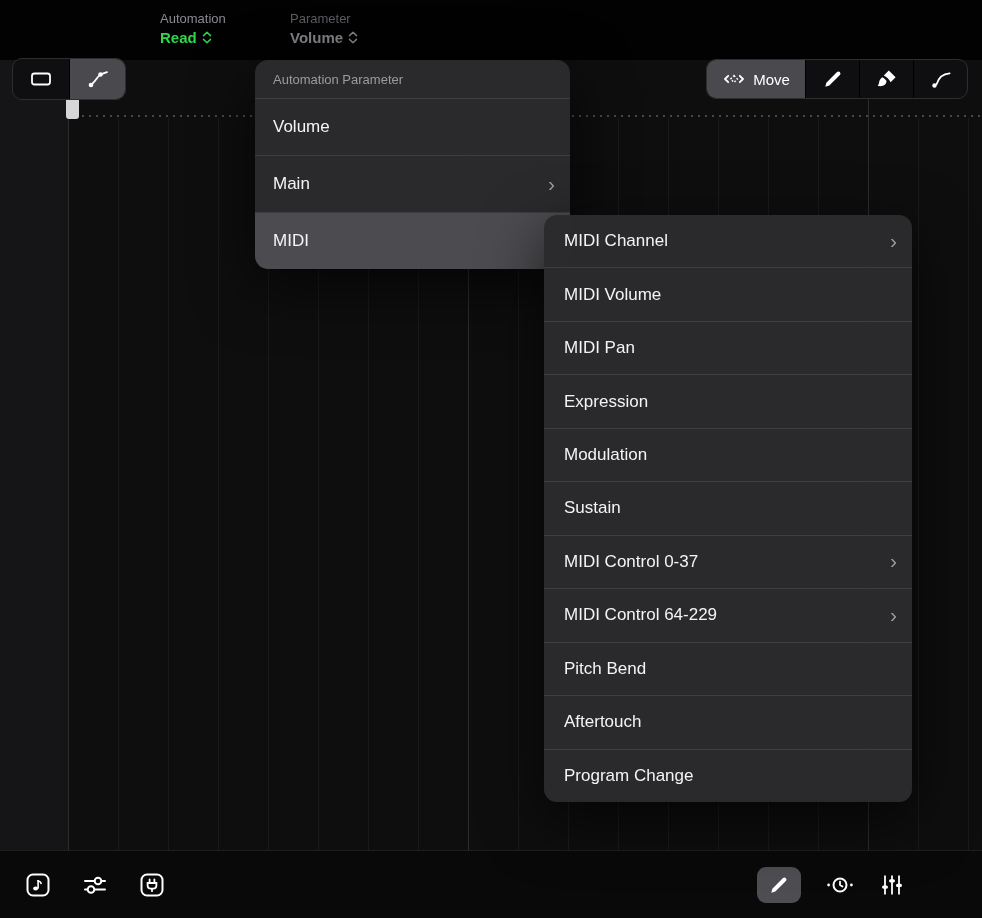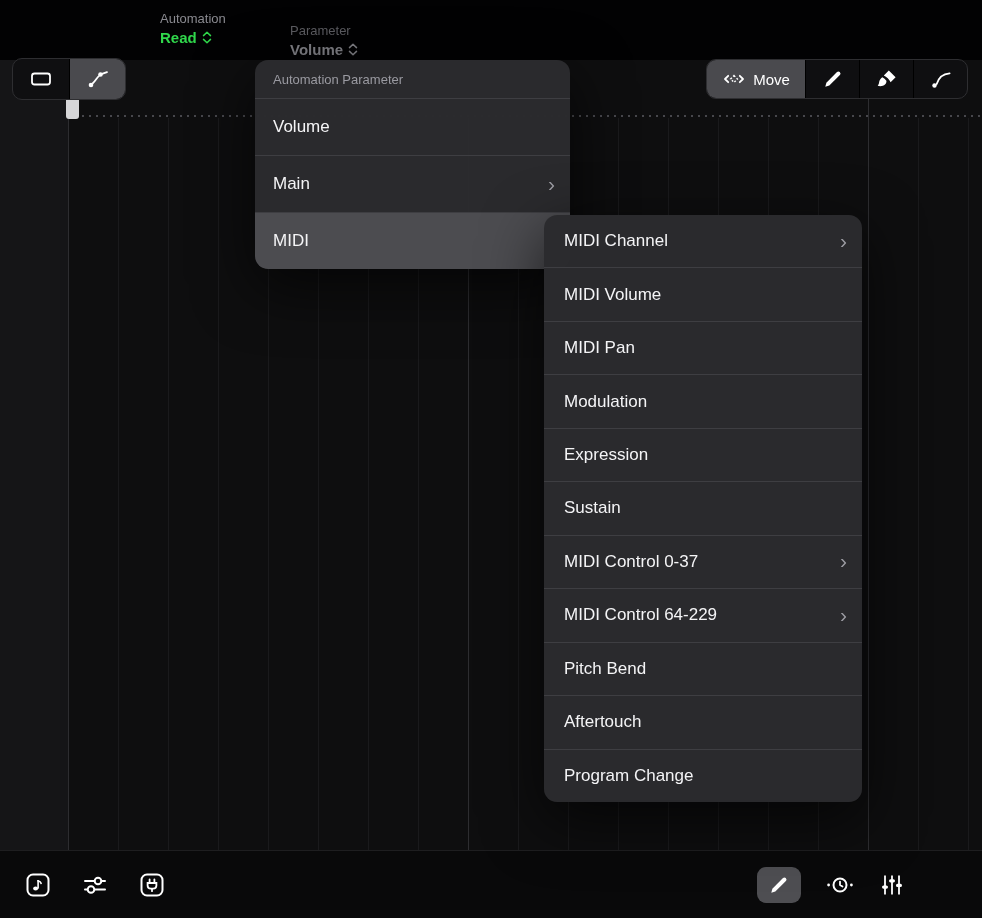--- a/index.html
+++ b/index.html
@@ -18,21 +18,21 @@
   .grp-right .seg{height:38px;width:54px;}
   .grp-right .seg.move{width:98px;}
   .seg .seg-label{font-size:15px;color:#fff;}
 
   .param-block{position:absolute;top:11px;display:flex;flex-direction:column;gap:3px;cursor:pointer;}
   .param-label{font-size:13px;color:#8a8a90;}
   .param-value{font-size:15px;display:flex;align-items:center;gap:5px;font-weight:700;}
   .param-automation{left:160px;}
   .param-automation .param-value{color:#30d74b;}
   .param-parameter{left:290px;}
-  .param-parameter .param-label{color:#5c5c61;margin-top:12px;}
+  .param-parameter .param-label{color:#5c5c61;}
   .param-parameter .param-value{color:#808086;}
 
   
   .canvas{position:absolute;left:0;top:60px;width:982px;height:790px;background:#0e0e0f;}
   .left-strip{position:absolute;left:0;top:0;width:68px;height:100%;background:#151517;border-right:1px solid #323235;}
   .ruler{position:absolute;left:0;top:0;width:100%;height:58px;}
   .bar-number{position:absolute;top:5px;font-size:13px;color:#8b8b90;}
   .bar-number.n1{left:73px;}
   .bar-number.n3{left:872px;}
   .dotrow{position:absolute;left:68px;right:0;top:55px;height:2px;
@@ -48,21 +48,21 @@
         box-shadow:0 18px 60px rgba(0,0,0,0.65);overflow:hidden;}
   .popover{left:255px;top:60px;width:315px;z-index:40;}
   .menu-title{height:38px;display:flex;align-items:center;padding:0 18px;font-size:13px;color:#9a9aa1;
               border-bottom:1px solid #3e3e42;}
   .row{display:flex;align-items:center;justify-content:space-between;padding:0 15px 0 18px;
        font-size:17px;color:#f4f4f6;cursor:pointer;}
   .popover .row{height:56px;}
   .row + .row{border-top:1px solid #3e3e42;}
   .row.selected{background:#4c4c50;border-radius:0 0 13px 13px;}
   .chev{color:#9b9ba2;font-size:21px;line-height:1;font-weight:400;transform:translateY(-1px);}
-  .submenu{left:544px;top:215px;width:318px;height:587px;z-index:50;display:flex;flex-direction:column;padding:0;}
+  .submenu{left:544px;top:215px;width:368px;height:587px;z-index:50;display:flex;flex-direction:column;padding:0;}
   .submenu .row{flex:1;padding:0 15px 0 20px;}
 
   
   .bottombar{position:absolute;left:0;top:850px;width:982px;height:68px;background:#09090a;
              border-top:1px solid #1e1e20;display:flex;align-items:center;justify-content:space-between;z-index:20;}
   .bb-left{display:flex;align-items:center;gap:31px;padding-left:25px;}
   .bb-right{display:flex;align-items:center;gap:24px;padding-right:77px;}
   .icon-btn{background:none;border:none;padding:0;display:flex;align-items:center;justify-content:center;cursor:pointer;}
   .pencil-btn{width:44px;height:36px;background:#4e4e52;border-radius:9px;}
 
@@ -192,24 +192,24 @@
       <span>MIDI Channel</span>
       <span class="chev">›</span>
     </div>
     <div class="row">
       <span>MIDI Volume</span>
     </div>
     <div class="row">
       <span>MIDI Pan</span>
     </div>
     <div class="row">
+      <span>Expression</span>
+    </div>
+    <div class="row">
       <span>Modulation</span>
-    </div>
-    <div class="row">
-      <span>Expression</span>
     </div>
     <div class="row">
       <span>Sustain</span>
     </div>
     <div class="row">
       <span>MIDI Control 0-37</span>
       <span class="chev">›</span>
     </div>
     <div class="row">
       <span>MIDI Control 64-229</span>

